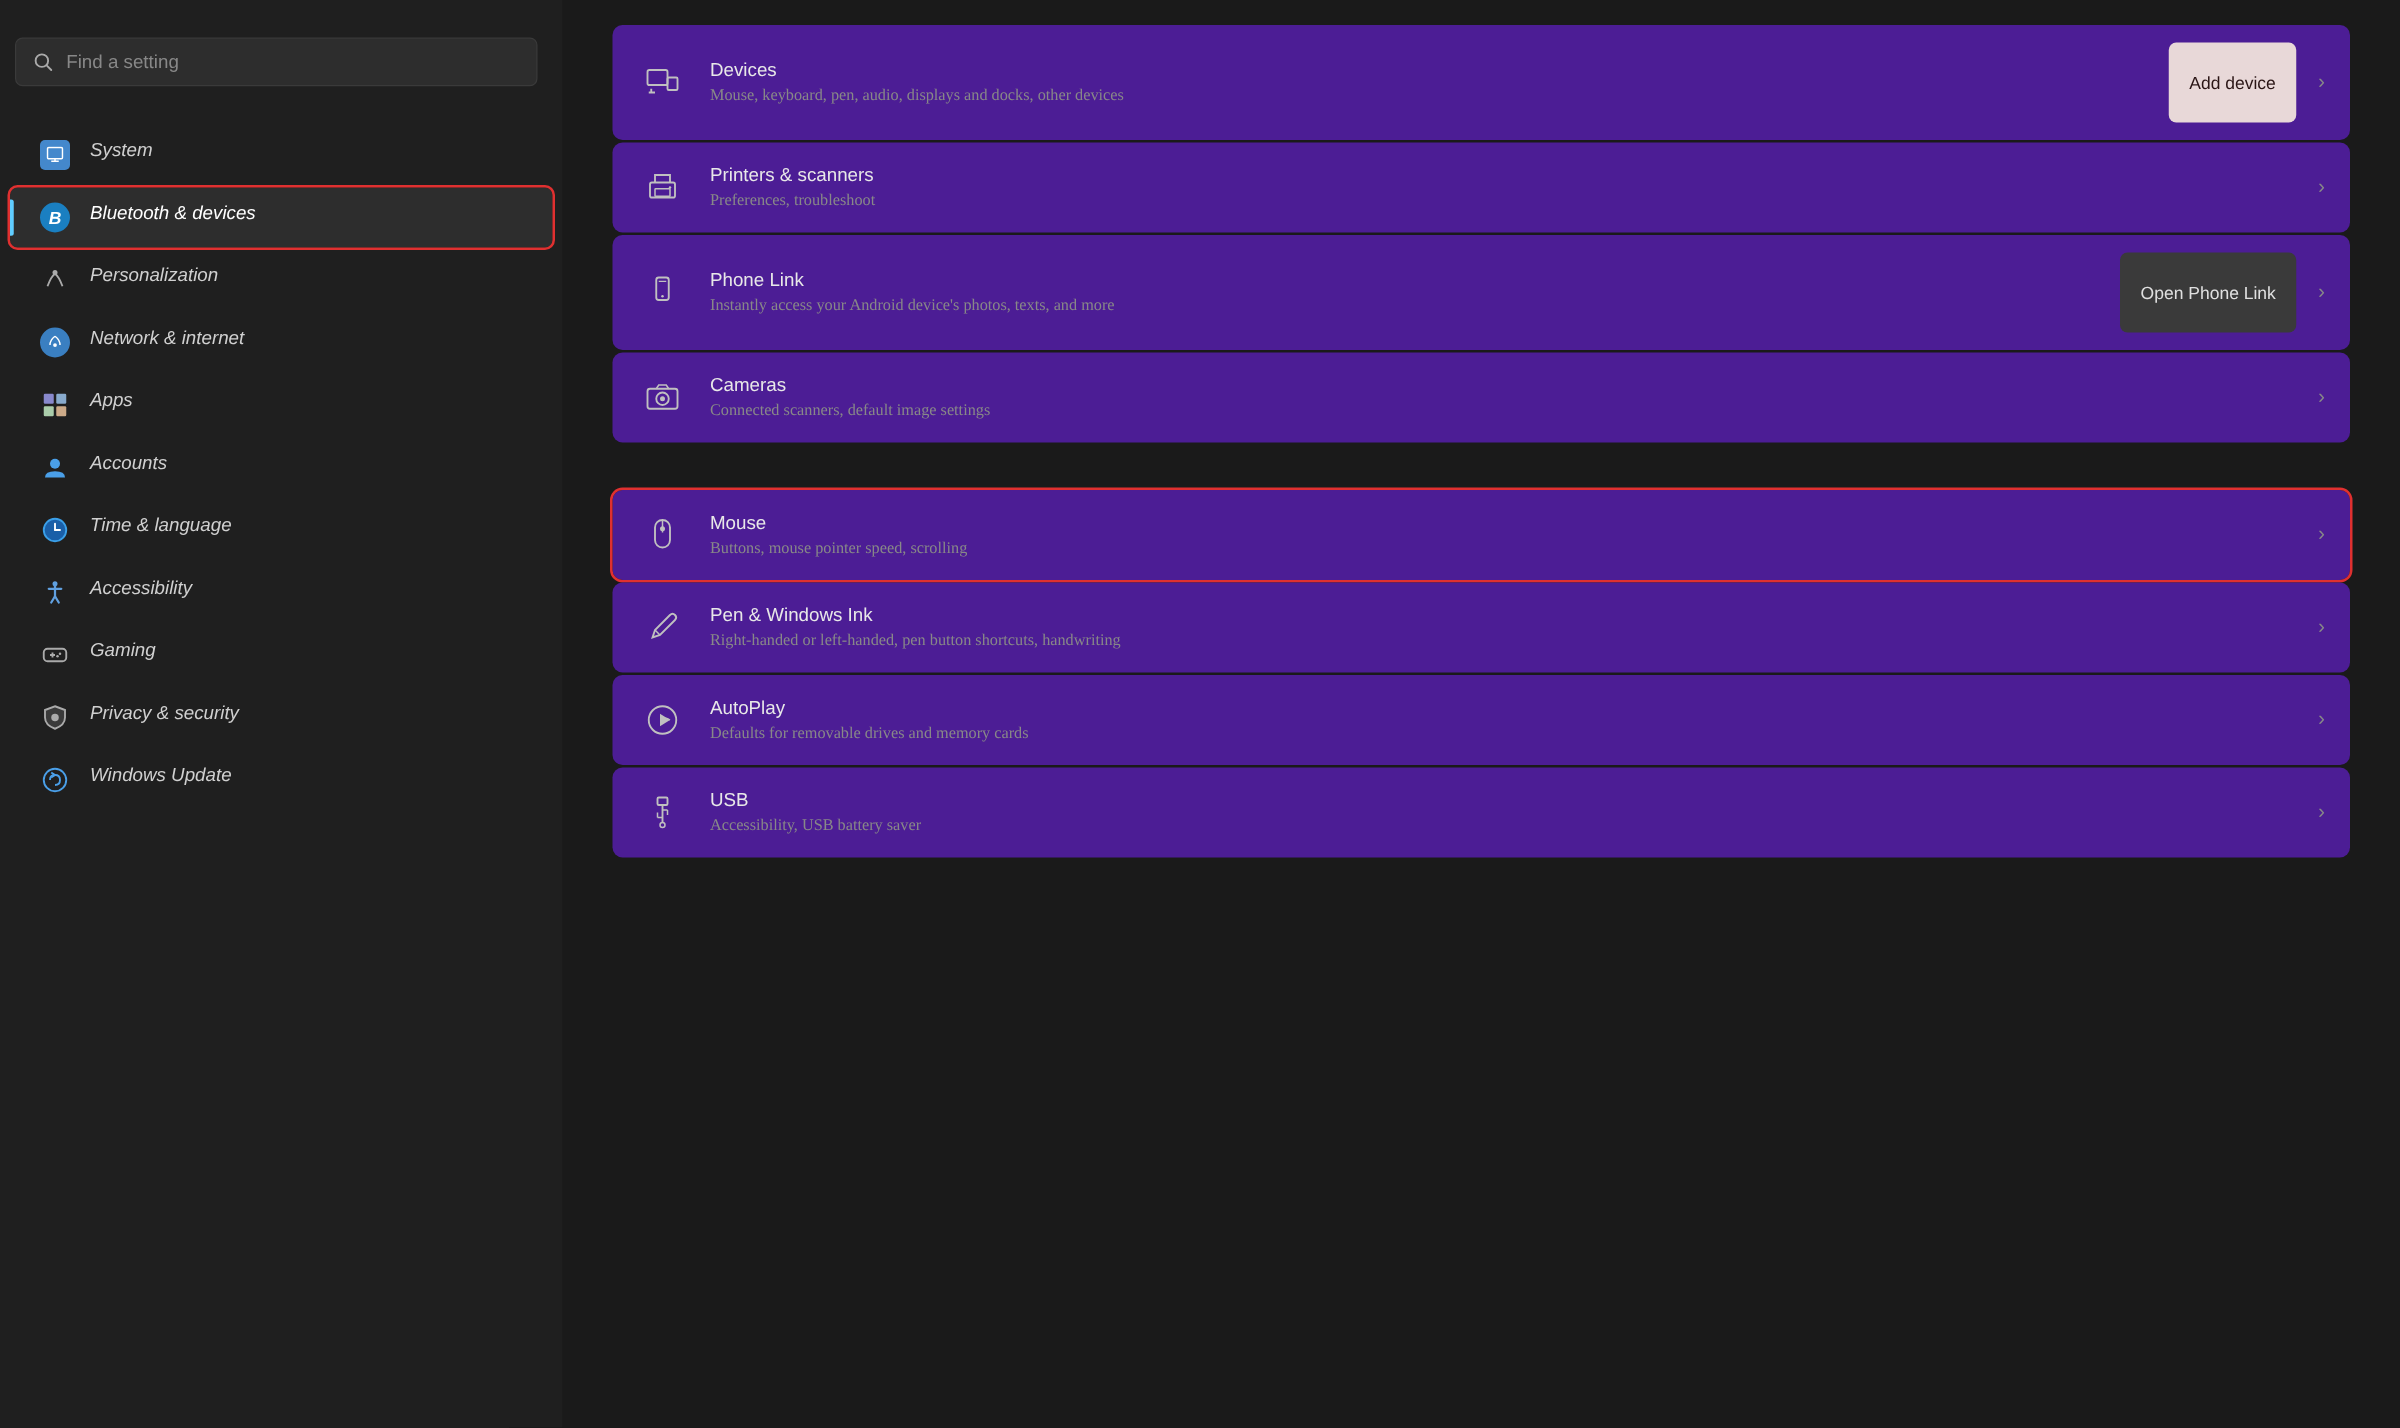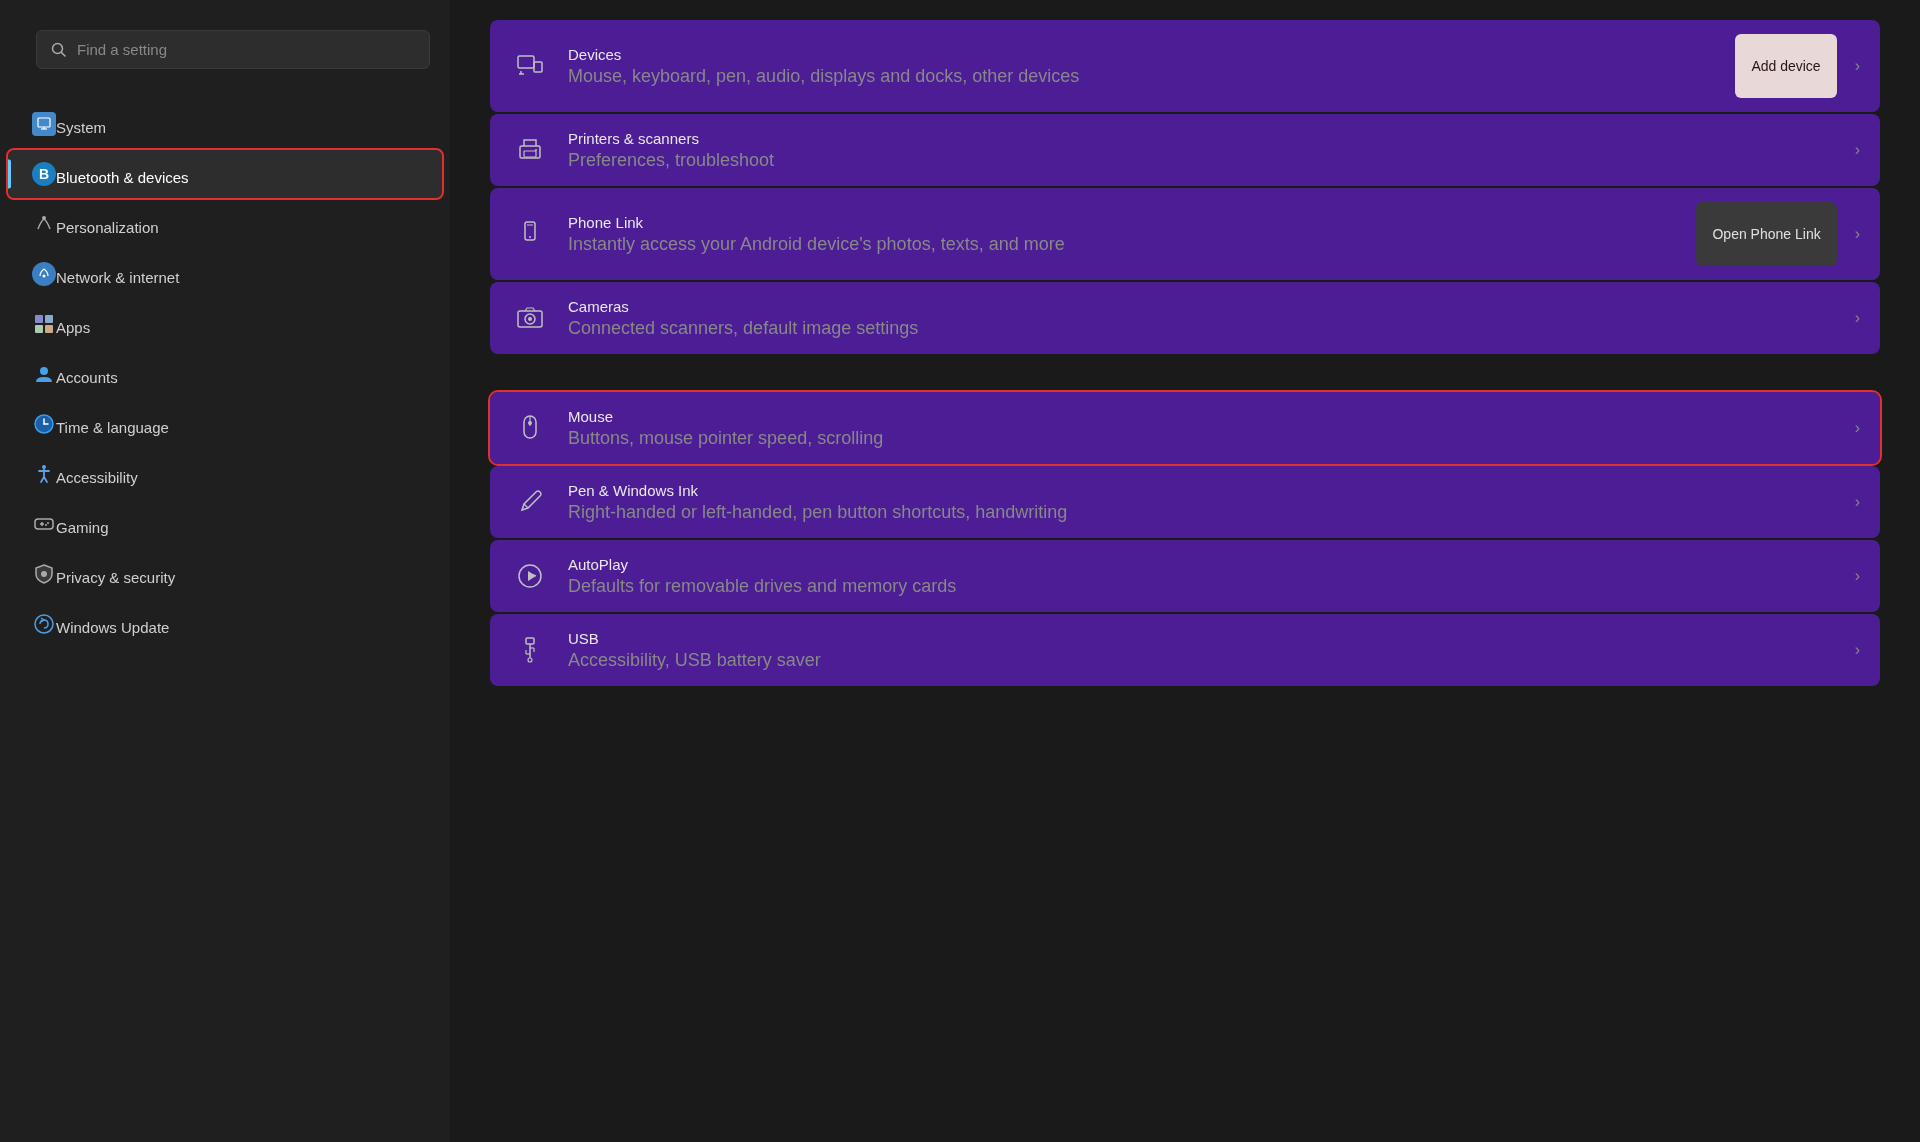--- a/index.html
+++ b/index.html
@@ -17,21 +17,21 @@
     .sidebar {
       width: 450px;
       background: #1f1f1f;
       padding: 20px 0;
       flex-shrink: 0;
       display: flex;
       flex-direction: column;
     }
 
     .search-box {
-      margin: 10px 20px 30px 36px;
+      margin: 10px 20px 30px 12px;
       display: flex;
       align-items: flex-end;
       background: #2d2d2d;
       border: 1px solid #3a3a3a;
       border-radius: 6px;
       padding: 10px 14px;
       gap: 10px;
     }
 
     .search-box input {
@@ -48,26 +48,28 @@
       color: #888;
     }
 
     .search-icon-svg {
       color: #aaa;
       flex-shrink: 0;
     }
 
     .nav-item {
       display: flex;
-      align-items: flex-end;
+      align-items: flex-start;
+      gap: 16px;
       padding: 12px 24px;
       cursor: pointer;
       border-radius: 6px;
       margin: 1px 8px;
       position: relative;
+      font-style: italic;
     }
 
     .nav-item.active {
       background: #2d2d2d;
       outline: 2px solid #e03030;
     }
 
     .nav-item-label {
       font-size: 15px;
       color: #d0d0d0;
@@ -147,22 +149,23 @@
       gap: 3px;
     }
 
     .settings-item-title {
       font-size: 15px;
       font-weight: 500;
       color: #e8e8e8;
     }
 
     .settings-item-desc {
-      font-size: 18px;
+      font-size: 13px;
       color: #888;
+      font-family: Liberation Serif, serif;
     }
 
     .settings-item-action {
       display: flex;
       align-items: center;
       gap: 10px;
       flex-shrink: 0;
     }
 
     .action-button {

